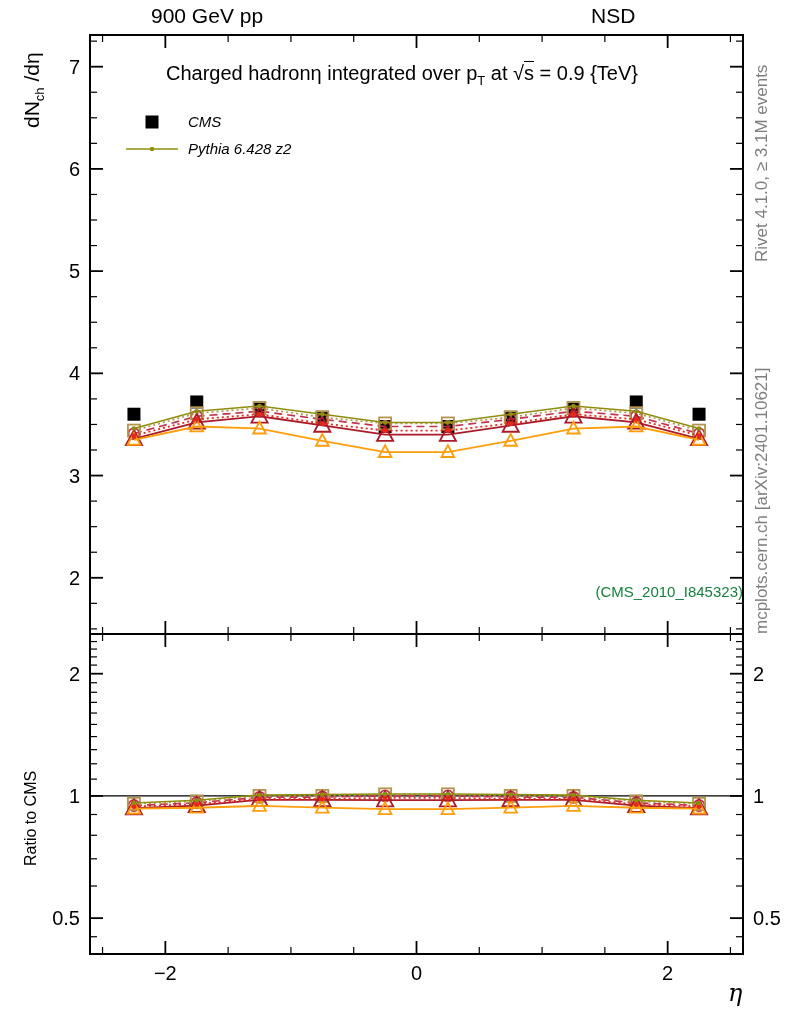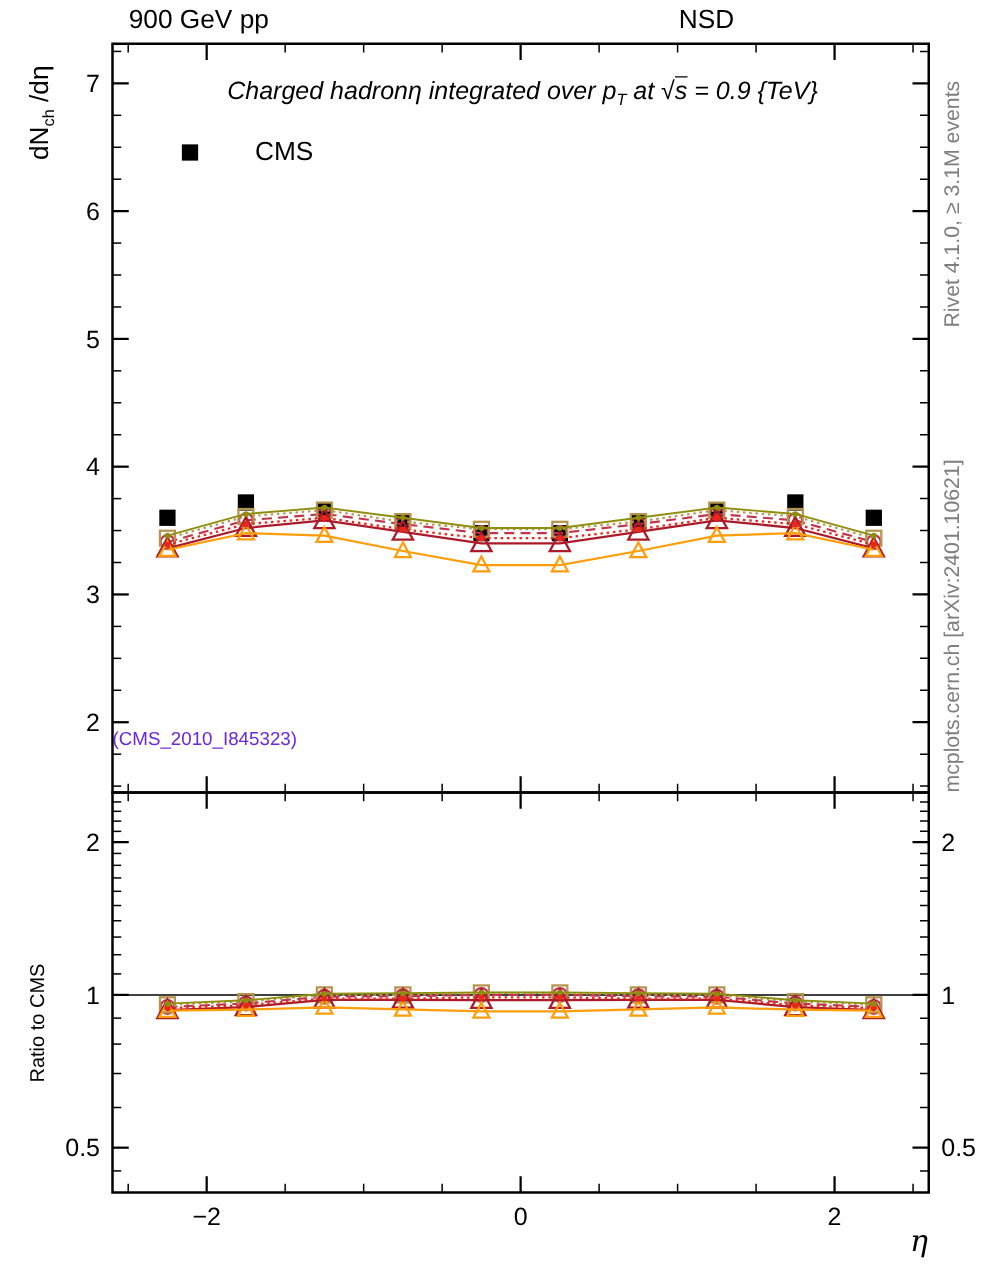--- a/index.html
+++ b/index.html
@@ -1,32 +1,32 @@
 <!DOCTYPE html>
 <html><head>
 <meta charset="utf-8">
 <style>
   html,body{margin:0;padding:0;background:#fff;}
   .page{position:relative;width:786px;height:1024px;background:#fff;overflow:hidden;
         font-family:"Liberation Sans",sans-serif;color:#000;}
   .abs{position:absolute;}
   .vtext{transform:rotate(-90deg);transform-origin:0 0;white-space:nowrap;}
-  .hdr{font-size:21px;}
+  .hdr{font-size:21px;margin-left:48px;}
   .title{font-size:20px;text-align:center;white-space:nowrap;}
   .title sub{font-size:13px;}
   .ov{border-top:1.6px solid #000;padding-top:0px;}
   .ylab{font-size:21px;}
   .ylab sub{font-size:13px;}
   .ratiolab{font-size:16px;}
   .gray{color:#7e7e7e;font-size:17px;}
-  .watermark{font-size:15px;color:#6d28d9;text-align:left;}
+  .watermark{font-size:15px;color:#15803d;text-align:right;}
   .etalab{font-family:"DejaVu Serif",serif;font-style:italic;font-size:24px;}
   .legend{display:flex;flex-direction:column;}
   .legend-item{display:flex;align-items:center;height:27px;}
-  .legend-item .lbl{font-size:21px;margin-left:25px;white-space:nowrap;}
+  .legend-item .lbl{font-size:15px;margin-left:9px;white-space:nowrap;font-style:italic;}
   svg text{font-family:"Liberation Sans",sans-serif;fill:#000;}
 </style>
 </head>
 <body>
 
 <div class="page">
 
   <div class="abs hdr" style="left:103px;top:4px;">900 GeV pp</div>
   <div class="abs hdr" style="left:543px;top:4px;width:200px;text-align:left;">NSD</div>
 
@@ -37,32 +37,41 @@
     <div class="vtext ratiolab">Ratio to CMS</div>
   </div>
 
   <div class="abs" style="left:752px;top:262px;">
     <div class="vtext gray">Rivet 4.1.0, ≥ 3.1M events</div>
   </div>
   <div class="abs" style="left:752px;top:634px;">
     <div class="vtext gray">mcplots.cern.ch [arXiv:2401.10621]</div>
   </div>
 
-  <div class="abs title" style="left:98px;top:62px;width:640px;font-style:italic;">
+  <div class="abs title" style="left:82px;top:62px;width:640px;">
     <span>Charged hadronη integrated over p</span><sub>T</sub><span> at </span><span>√</span><span class="ov">s</span><span> = 0.9 {TeV}</span>
   </div>
 
   <div class="abs legend" style="left:125px;top:108px;" id="legend">
       <div class="legend-item">
         <svg width="54" height="22">
           <g>
             <rect x="20.5" y="4.5" width="13" height="13" fill="#000000"></rect>
           </g>
         </svg>
         <span class="lbl">CMS</span>
+      </div>
+      <div class="legend-item">
+        <svg width="54" height="22">
+          <g>
+            <line x1="1" x2="53" y1="11" y2="11" stroke="#8e8e0e" stroke-width="1.5"></line>
+            <circle cx="27" cy="11" r="2.25" fill="#8e8e0e"></circle>
+          </g>
+        </svg>
+        <span class="lbl">Pythia 6.428 z2</span>
       </div>
     </div>
 
   <div class="abs watermark" style="left:90px;top:583px;width:653px;">(CMS_2010_I845323)</div>
 
   <div class="abs etalab" style="left:728px;top:979px;">η</div>
 
   <svg id="plot-svg" class="abs" style="left:0;top:0;" width="786" height="1024">
       <g>
         <rect x="90" y="35" width="653" height="599" fill="none" stroke="#000000" stroke-width="2"></rect>

